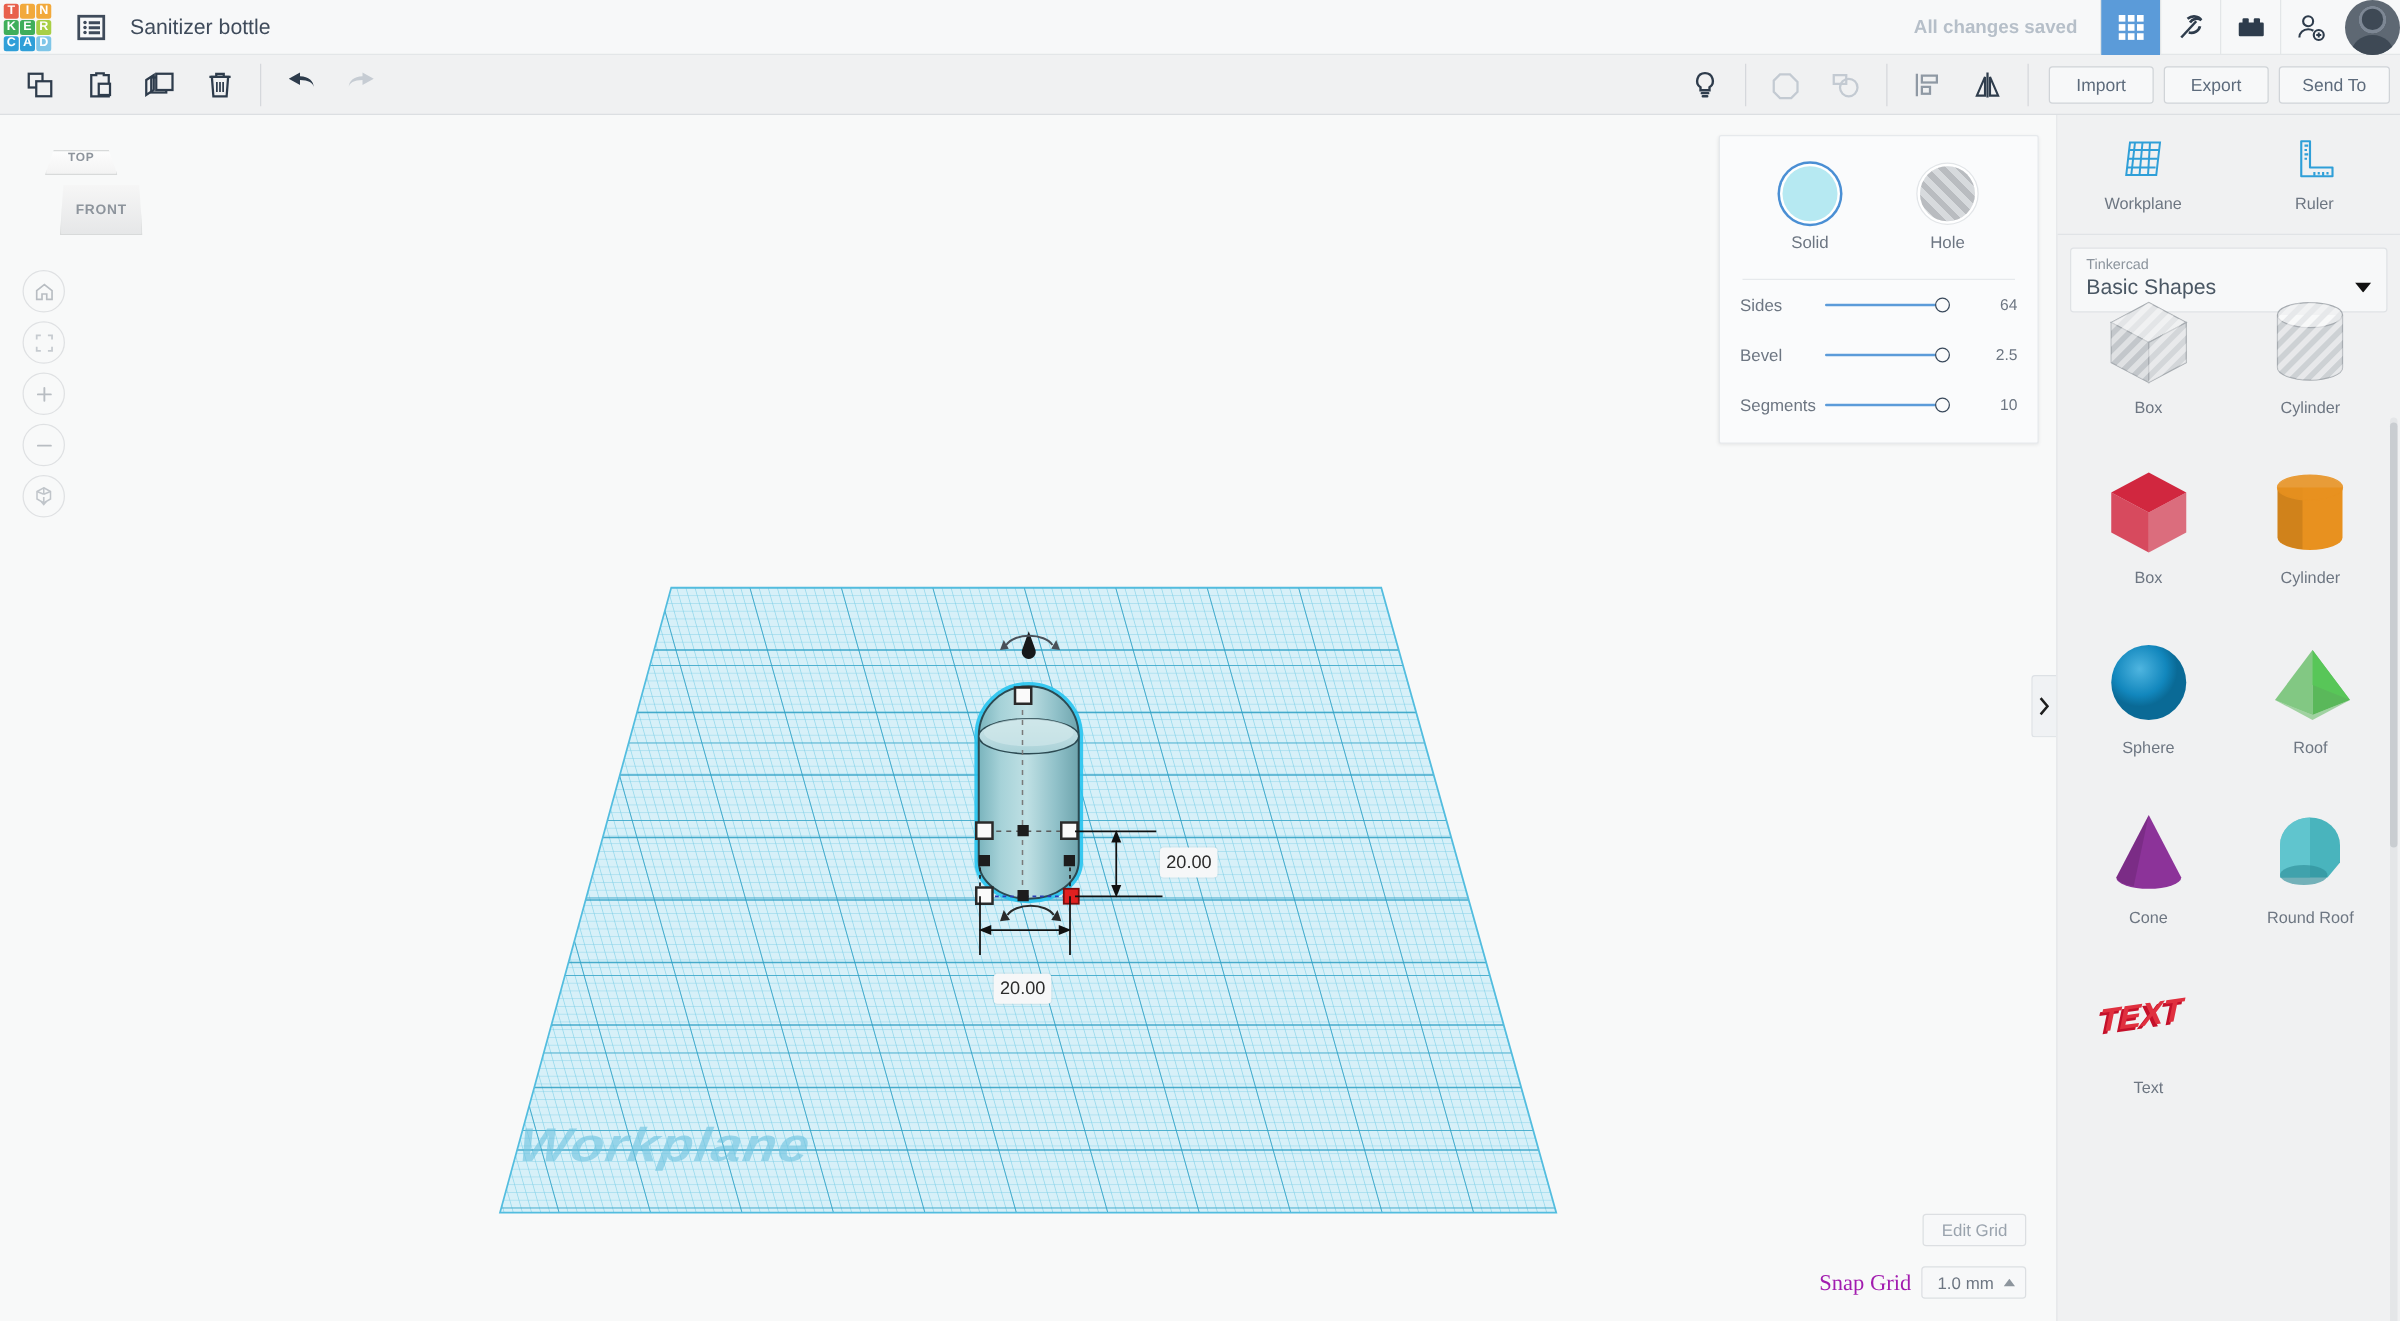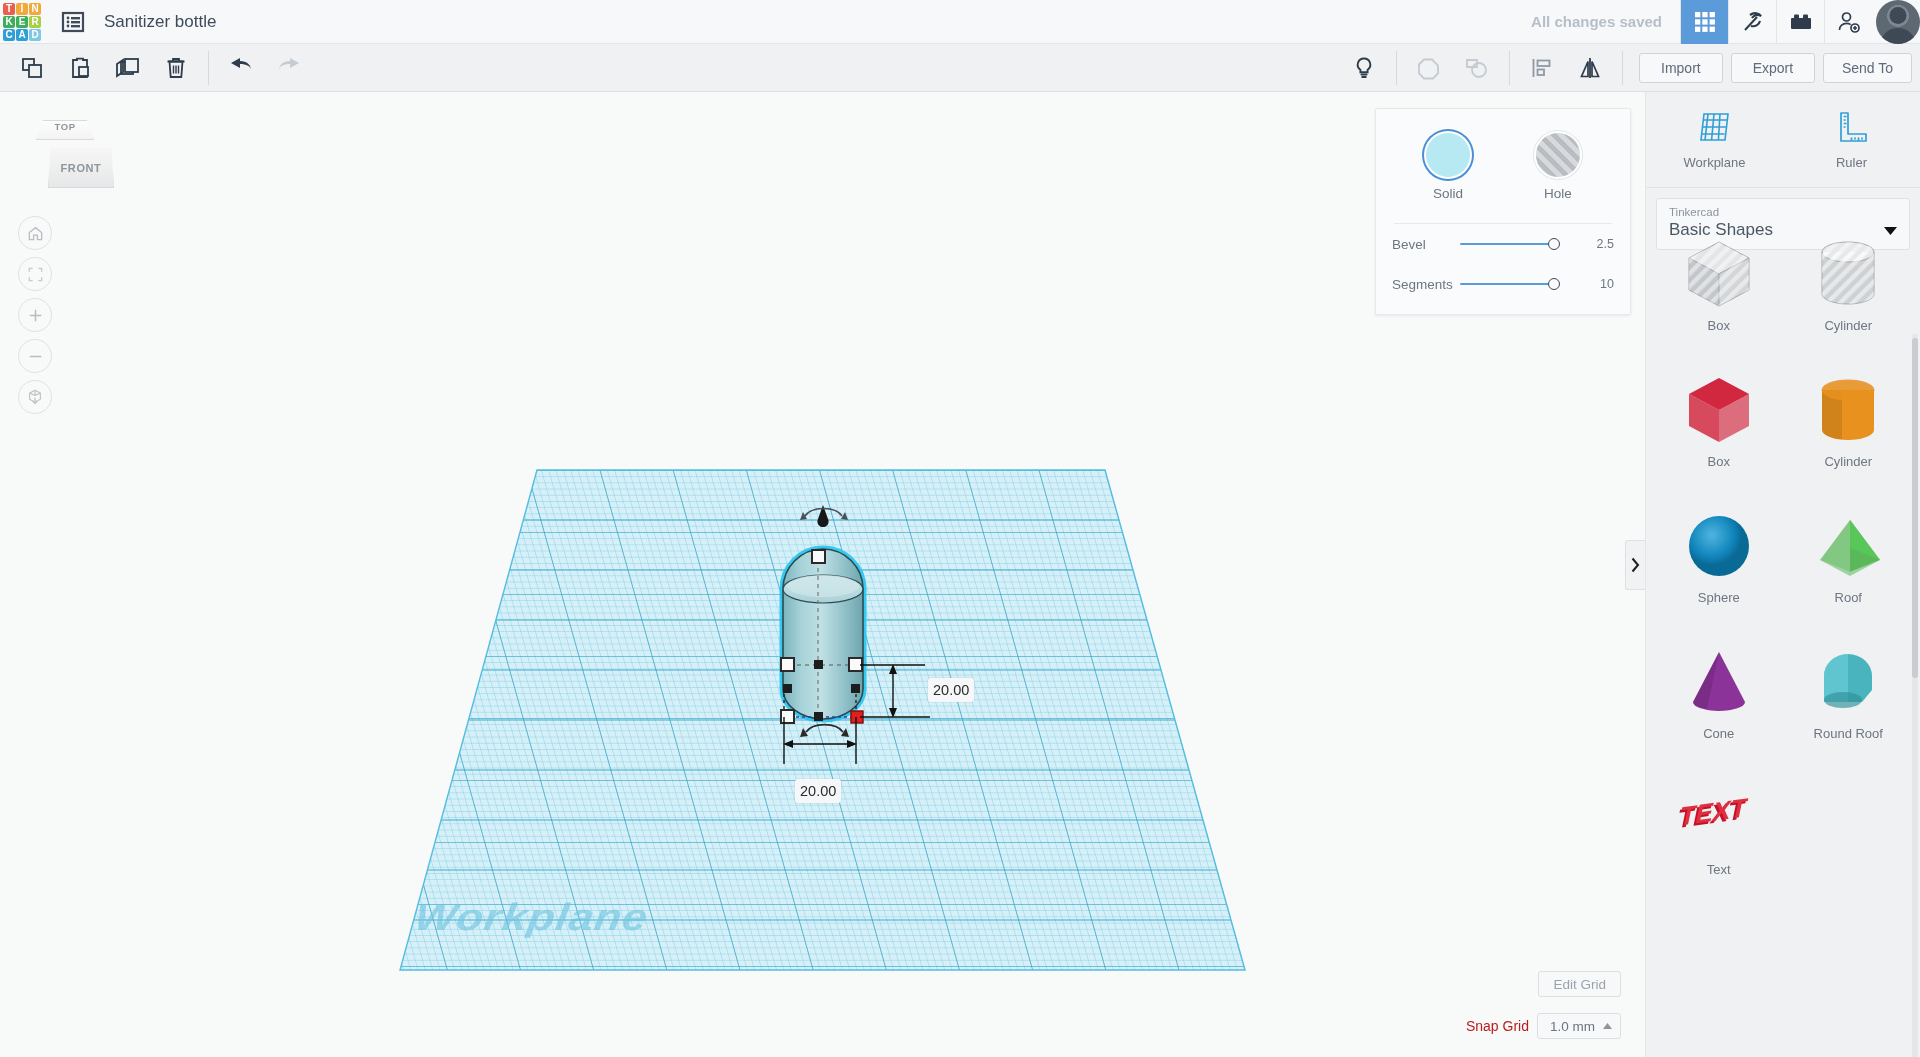--- a/index.html
+++ b/index.html
@@ -113,21 +113,21 @@
   }
 
   .edit-grid {
     position:absolute; right: 24px; bottom: 60px;
     height: 26px; padding: 0 14px; border: 1px solid #dcdfe2; border-radius: 3px;
     color:#9aa3ad; font-size:13.5px; display:flex;align-items:center; background:#f7f8f9; cursor:pointer;
   }
   .snapgrid {
     position:absolute; right: 24px; bottom: 18px; display:flex; align-items:center; gap: 8px;
   }
-  .snapgrid .lbl { font-size:14px; color:#b91c1c; }
+  .snapgrid .lbl { font-size:18px; color:#a21caf;font-family:Liberation Serif, serif; }
   .snap-sel {
     height: 26px; padding: 0 8px 0 12px; border:1px solid #dcdfe2; border-radius:3px;
     background:#f7f8f9; font-size:13.5px; color:#6d7682; display:flex;align-items:center; gap:8px; cursor:pointer;
   }
 
   .collapse-handle {
     position:absolute; right: 0px; top: 448px; width: 20px; height: 50px;
     background: #f0f2f4; border:1px solid #dde1e5; border-right:none;
     border-radius: 3px 0 0 3px; display:flex;align-items:center;justify-content:center;
     cursor:pointer; z-index: 6;
@@ -553,20 +553,28 @@
           <div class="cap">Solid</div>
         </div>
         <div class="mat hole">
           <div class="swatch"></div>
           <div class="cap">Hole</div>
         </div>
       </div>
 
       <div class="sp-divider"></div>
 
+      <div class="slider-row">
+        <div class="nm">Sides</div>
+        <div class="track">
+          <div class="bar" style="width:78%"></div>
+          <div class="knob" style="left:calc(78% - 6px)"></div>
+        </div>
+        <div class="val">64</div>
+      </div>
 
       <div class="slider-row">
         <div class="nm">Bevel</div>
         <div class="track">
           <div class="bar" style="width:78%"></div>
           <div class="knob" style="left:calc(78% - 6px)"></div>
         </div>
         <div class="val">2.5</div>
       </div>
 

